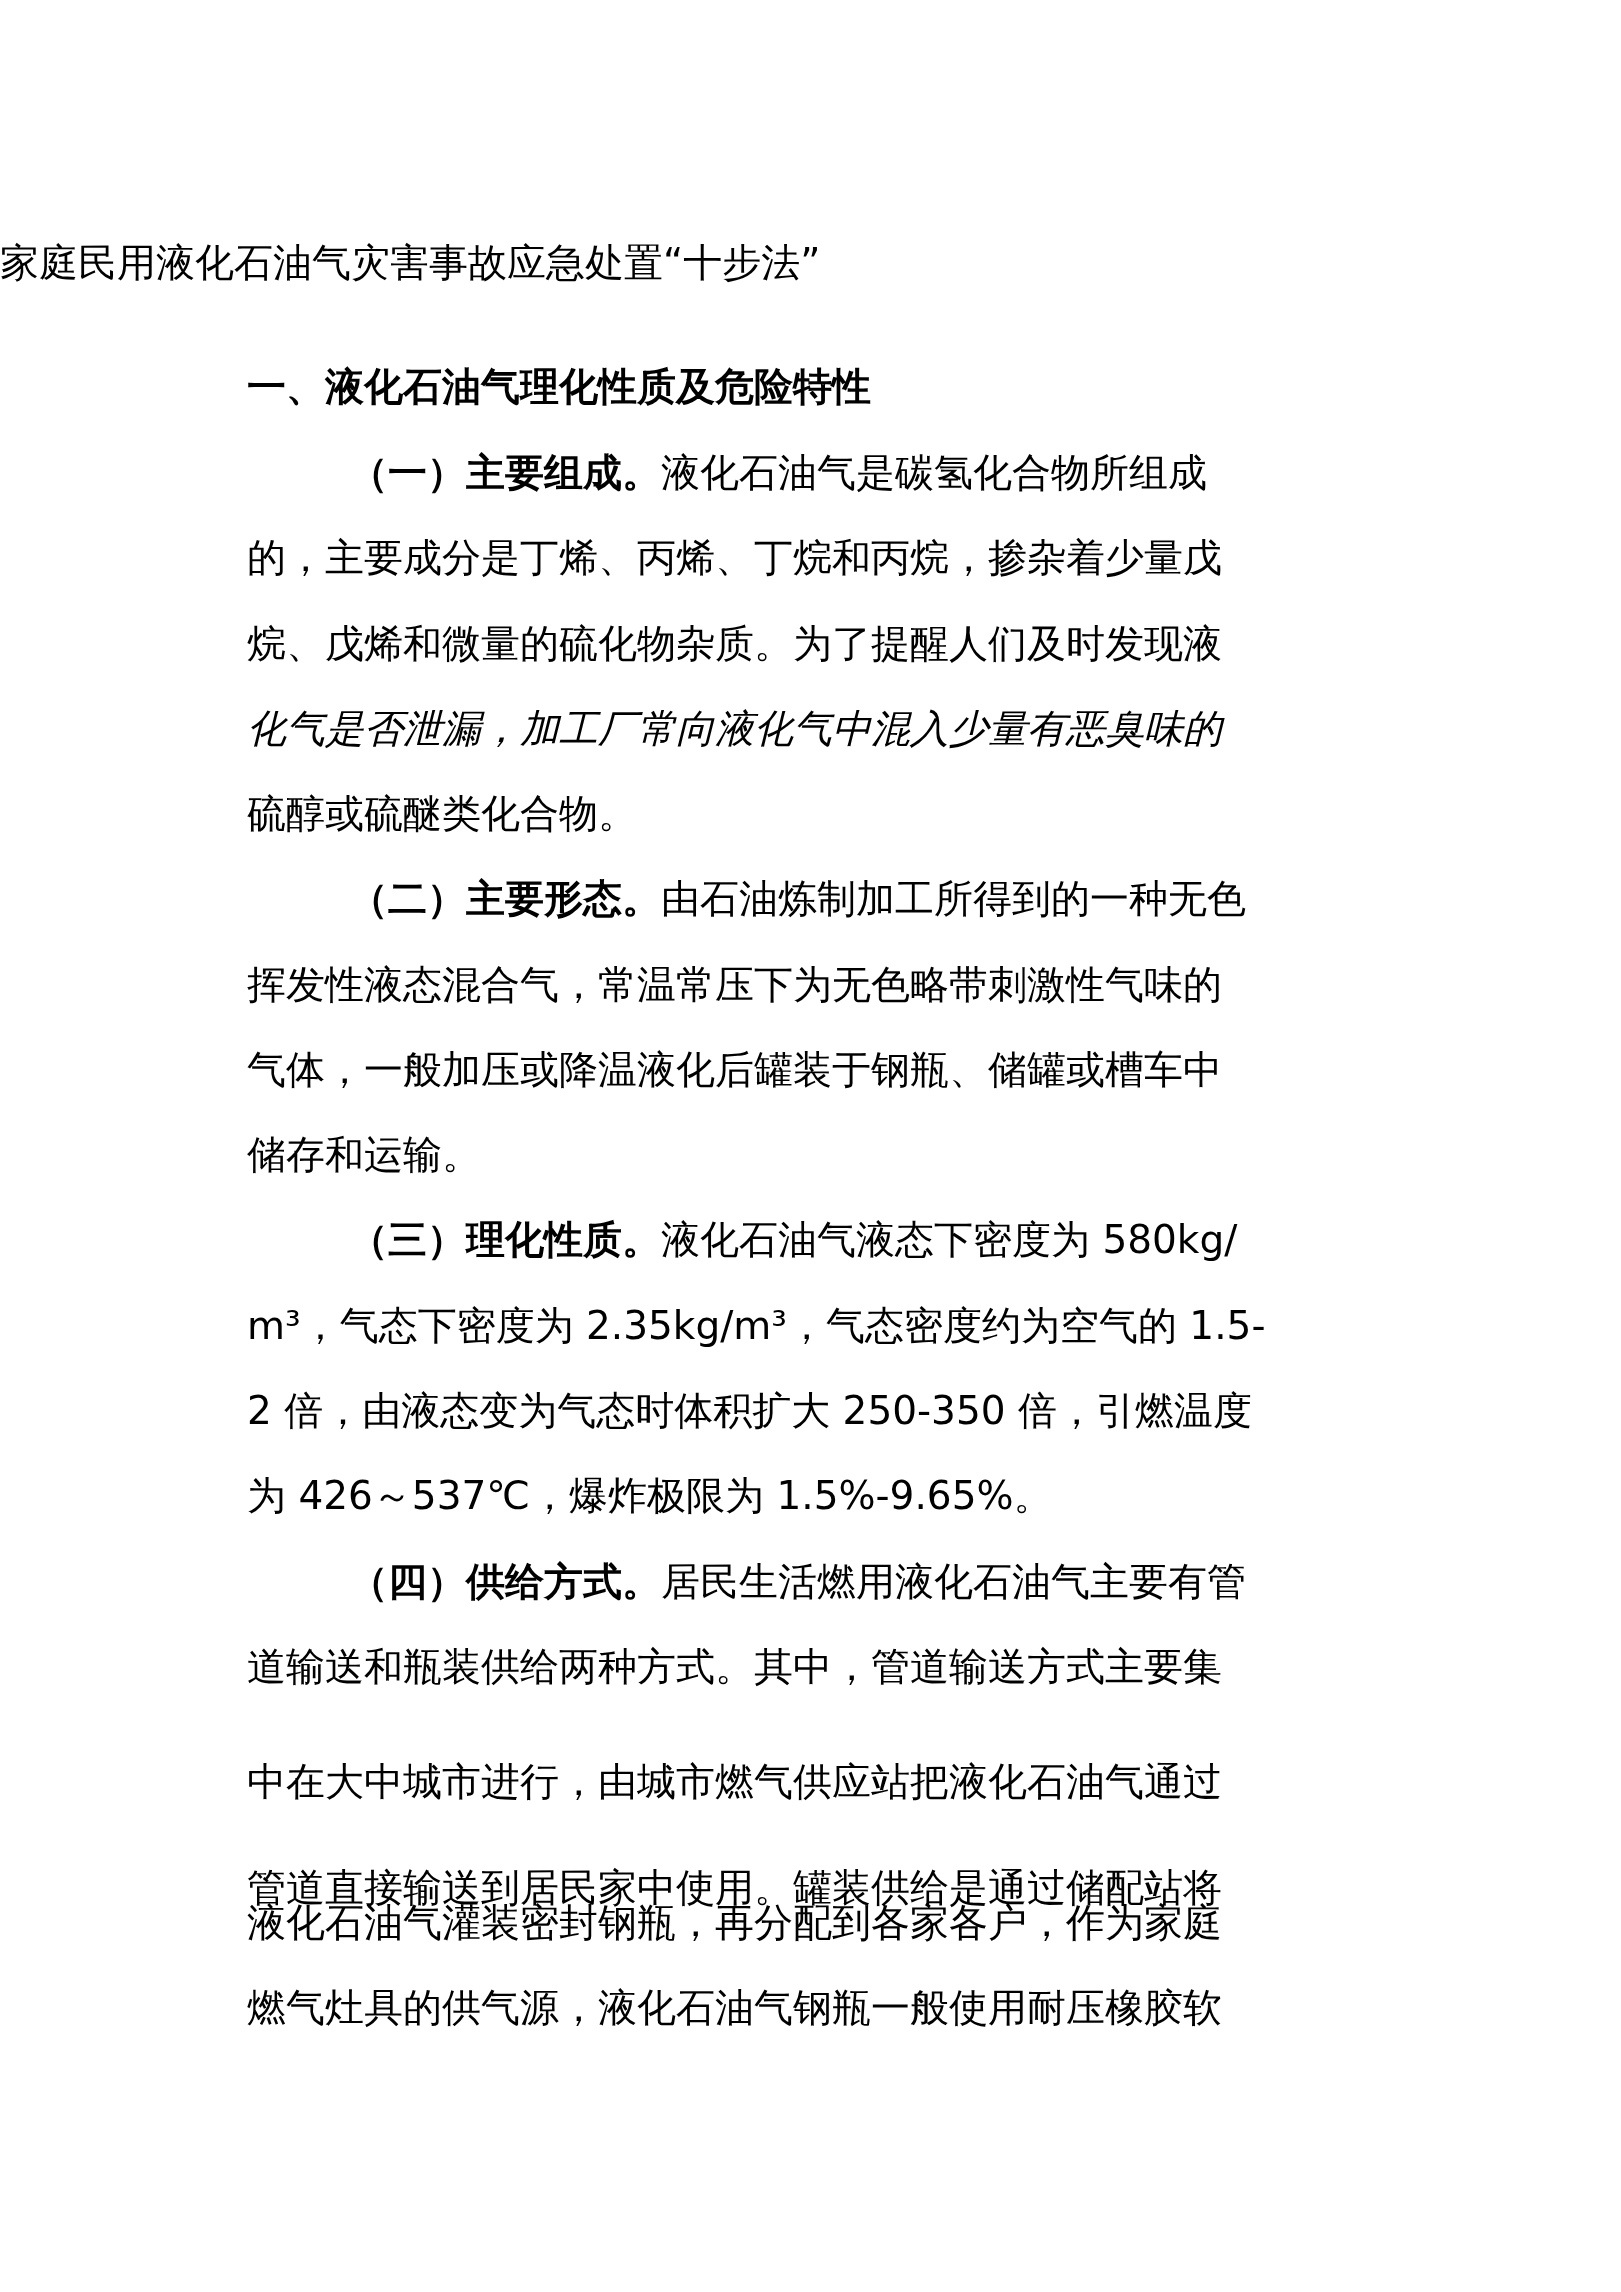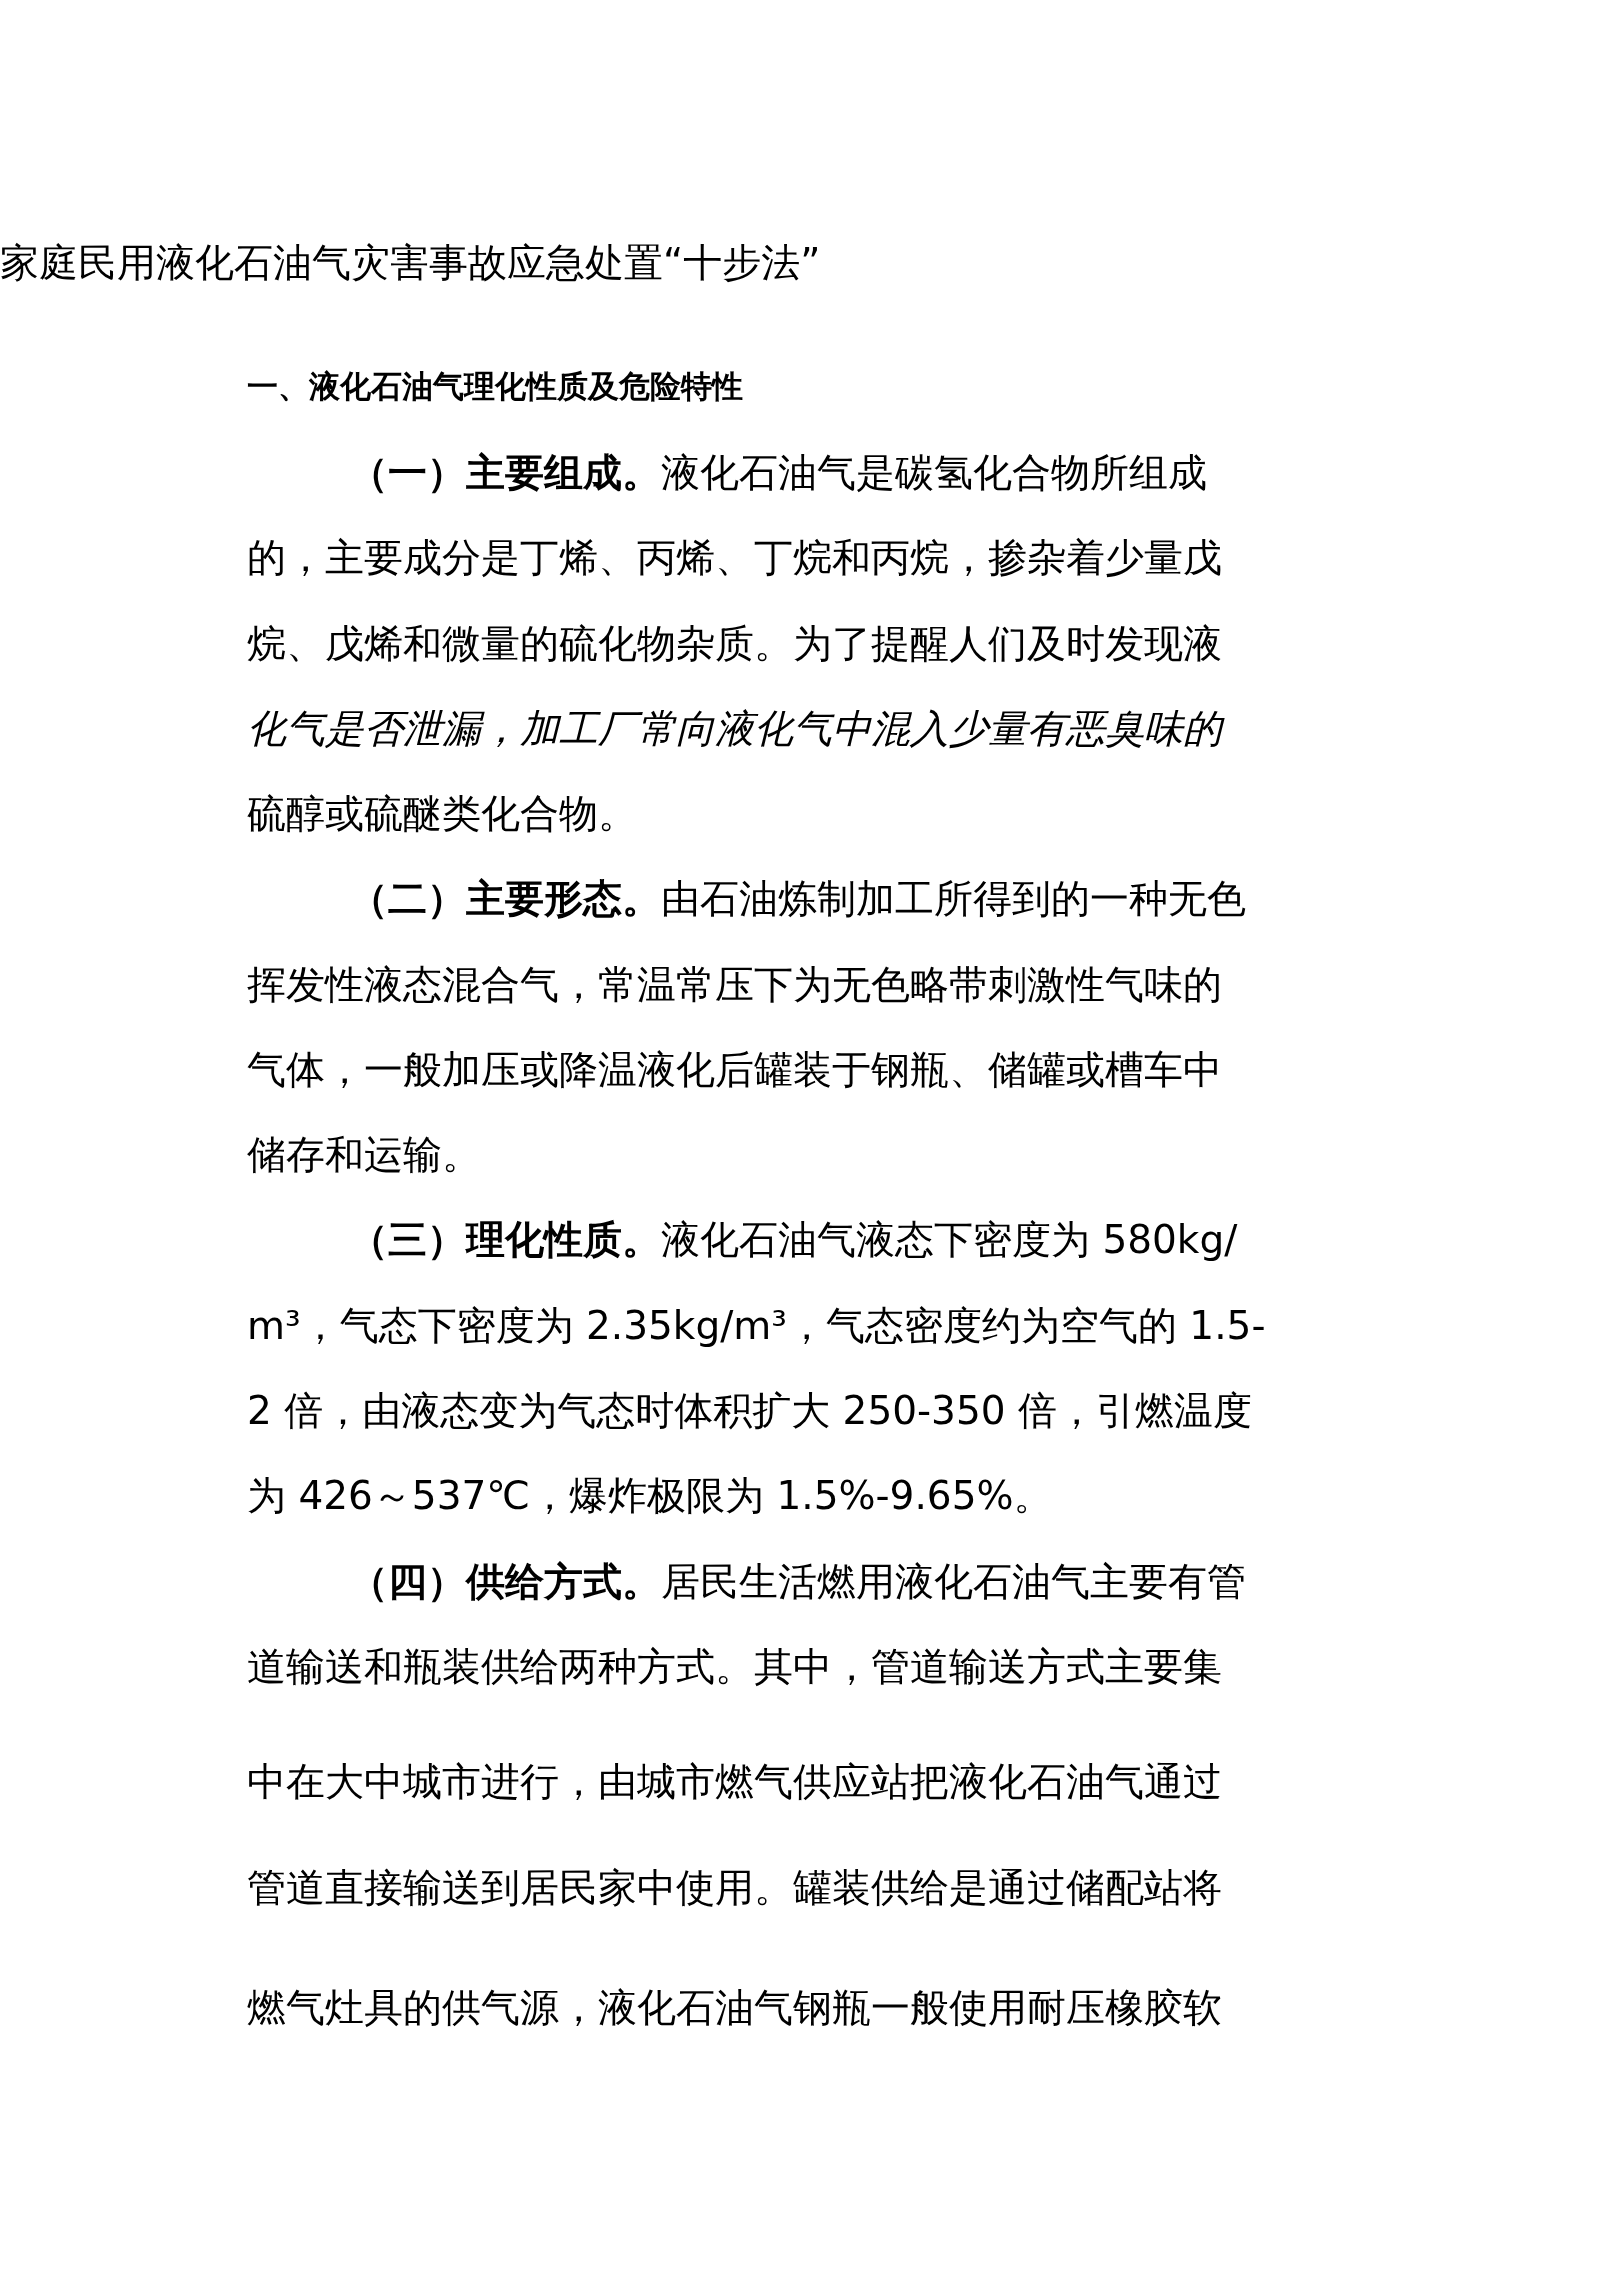--- a/index.html
+++ b/index.html
@@ -29,21 +29,21 @@
       top: 233px;
       font-size: 39px;
       line-height: 59px;
       font-weight: normal;
       margin: 0;
     }
     .section-heading {
       position: absolute;
       left: 247px;
       top: 357px;
-      font-size: 31px;
+      font-size: 39px;
       line-height: 59px;
       font-weight: bold;
       margin: 0;
       white-space: nowrap;
     }
     .body-line {
       position: absolute;
       left: 247px;
       font-size: 39px;
       line-height: 59px;
@@ -79,16 +79,17 @@
 
   <p class="body-line indent" style="top:1210px;"><span class="lead">（三）理化性质。</span><span>液化石油气液态下密度为 580kg/</span></p>
   <p class="body-line" style="top:1296px;">m³，气态下密度为 2.35kg/m³，气态密度约为空气的 1.5-</p>
   <p class="body-line" style="top:1381px;">2 倍，由液态变为气态时体积扩大 250-350 倍，引燃温度</p>
   <p class="body-line" style="top:1466px;">为 426～537℃，爆炸极限为 1.5%-9.65%。</p>
 
   <p class="body-line indent" style="top:1552px;"><span class="lead">（四）供给方式。</span><span>居民生活燃用液化石油气主要有管</span></p>
   <p class="body-line" style="top:1637px;">道输送和瓶装供给两种方式。其中，管道输送方式主要集</p>
   <p class="body-line" style="top:1722px;margin-top:30px;">中在大中城市进行，由城市燃气供应站把液化石油气通过</p>
   <p class="body-line" style="top:1839px;margin-top:19px;">管道直接输送到居民家中使用。罐装供给是通过储配站将</p>
+  <p class="body-line" style="top:1893px;">液化石油气灌装密封钢瓶，再分配到各家各户，作为家庭</p>
   <p class="body-line" style="top:1978px;">燃气灶具的供气源，液化石油气钢瓶一般使用耐压橡胶软</p>
 
 </div>
 
 
 </body></html>

